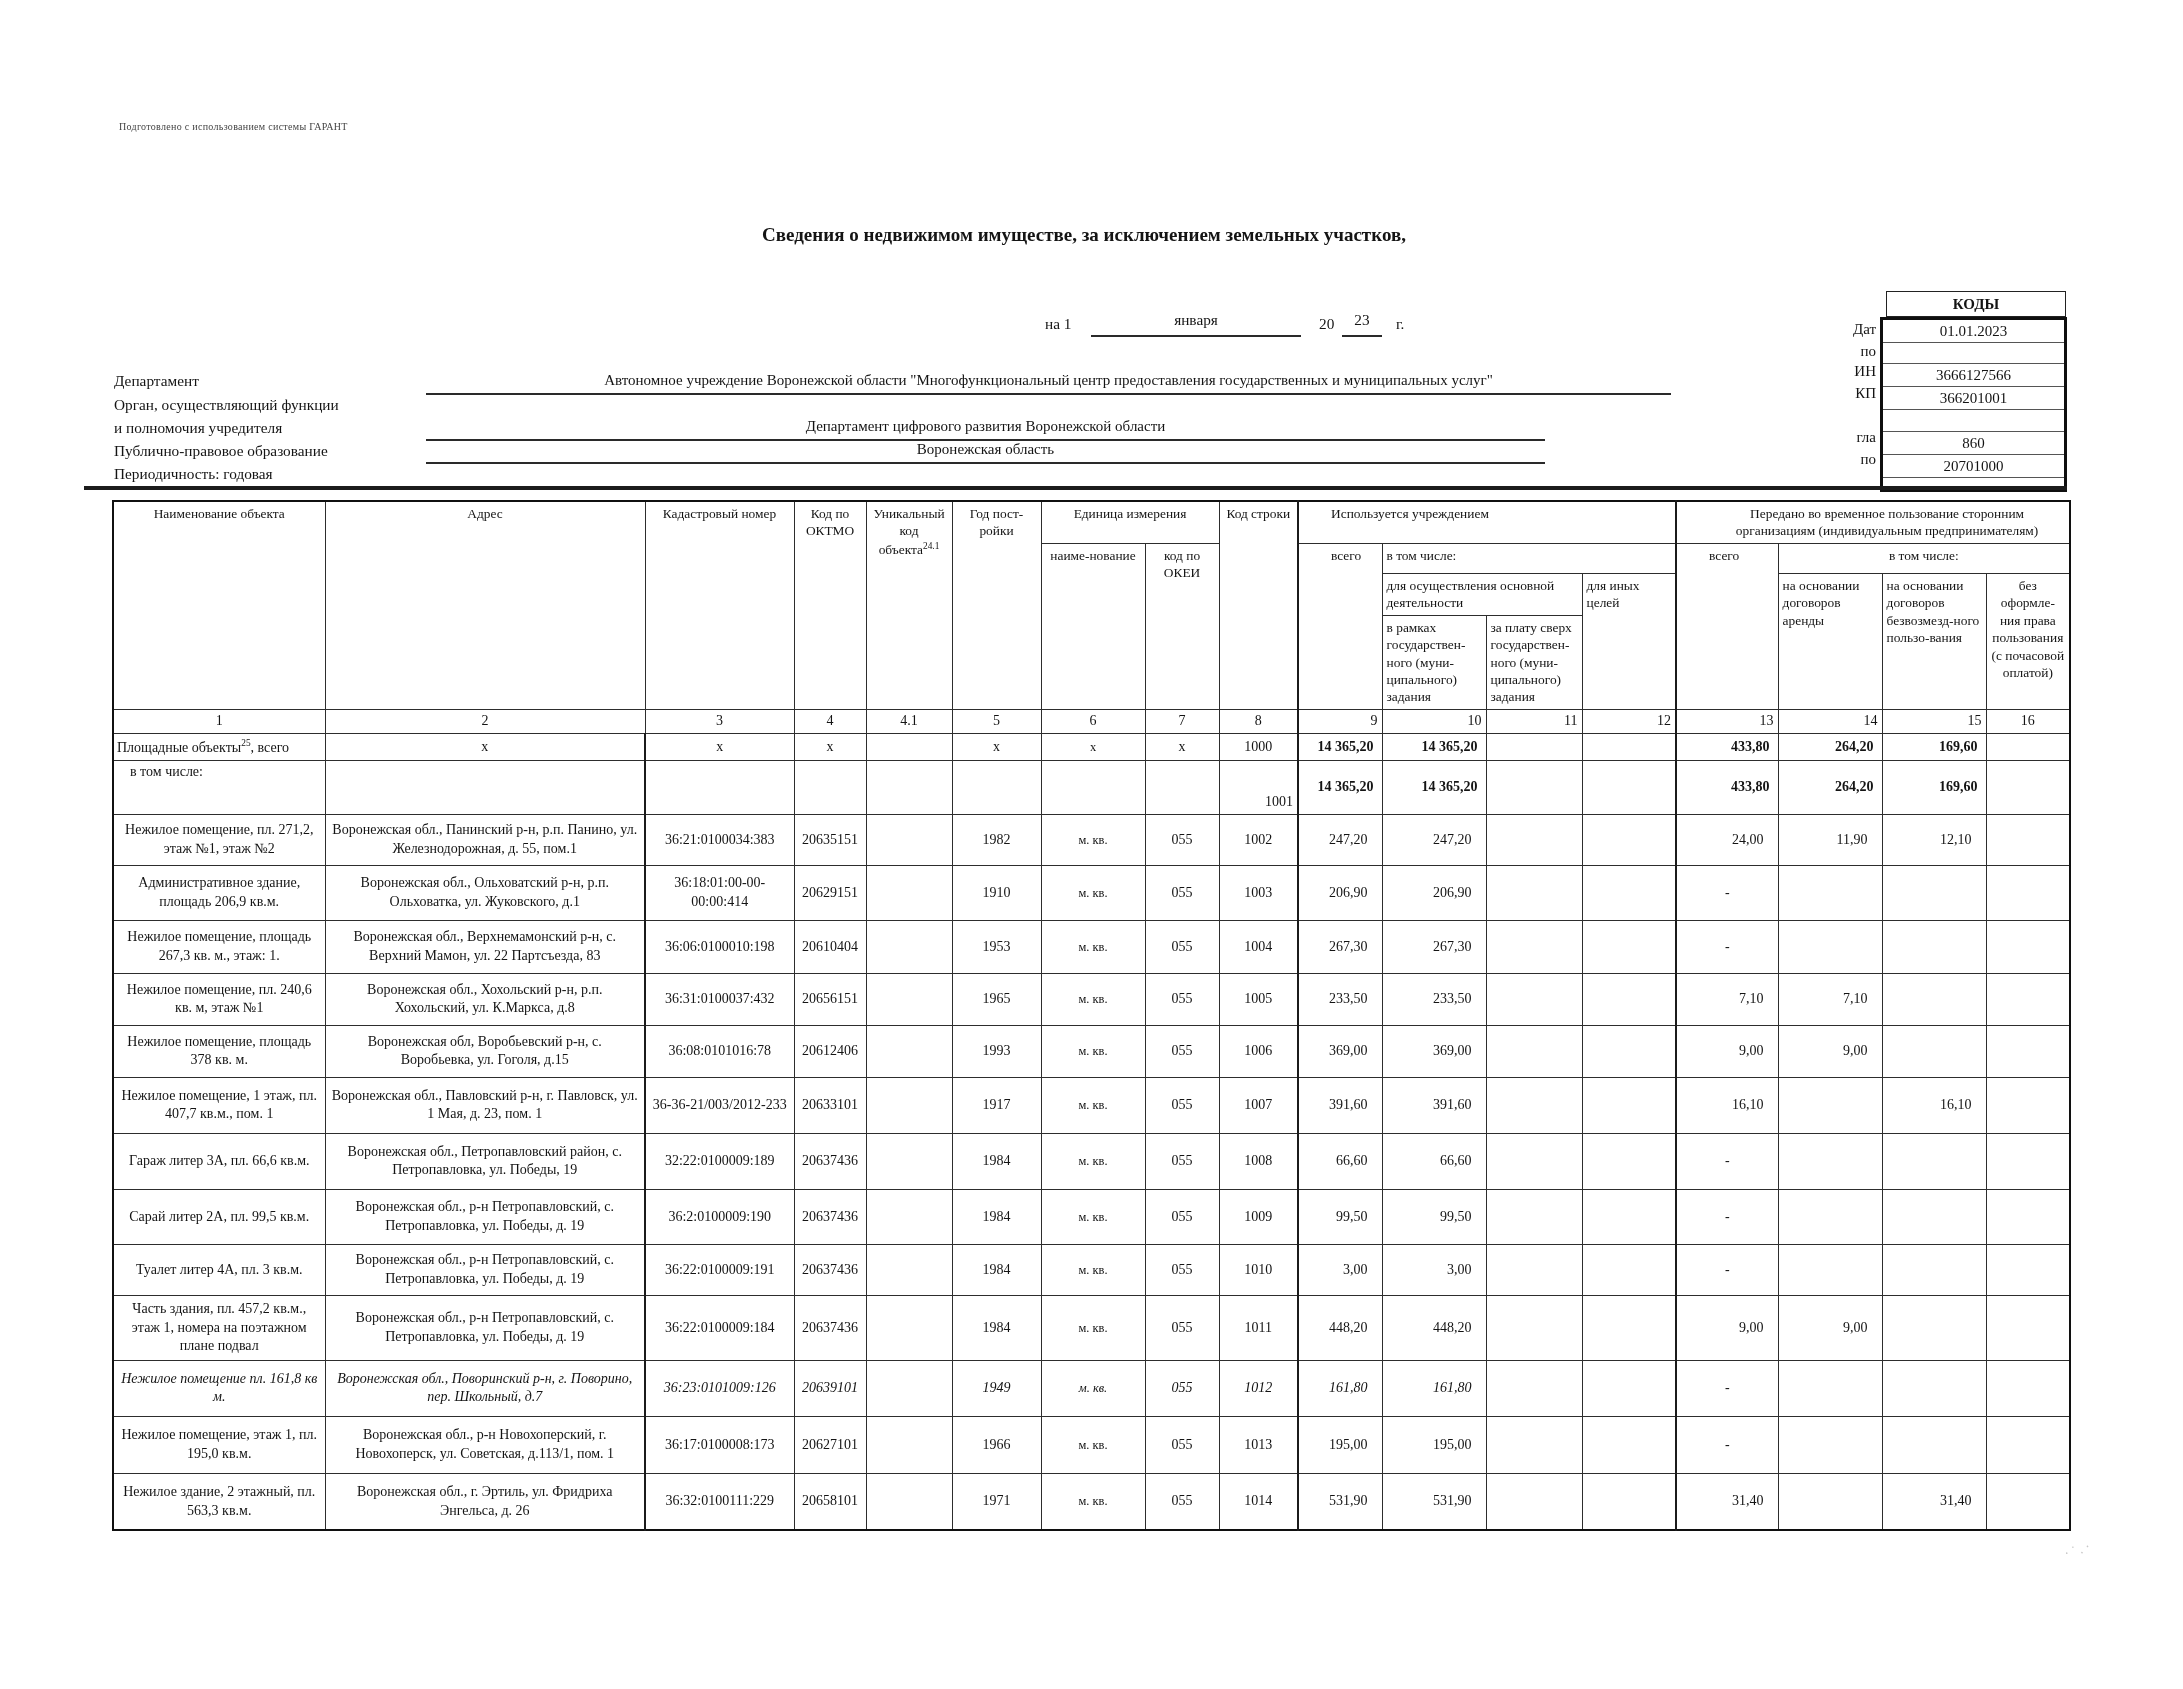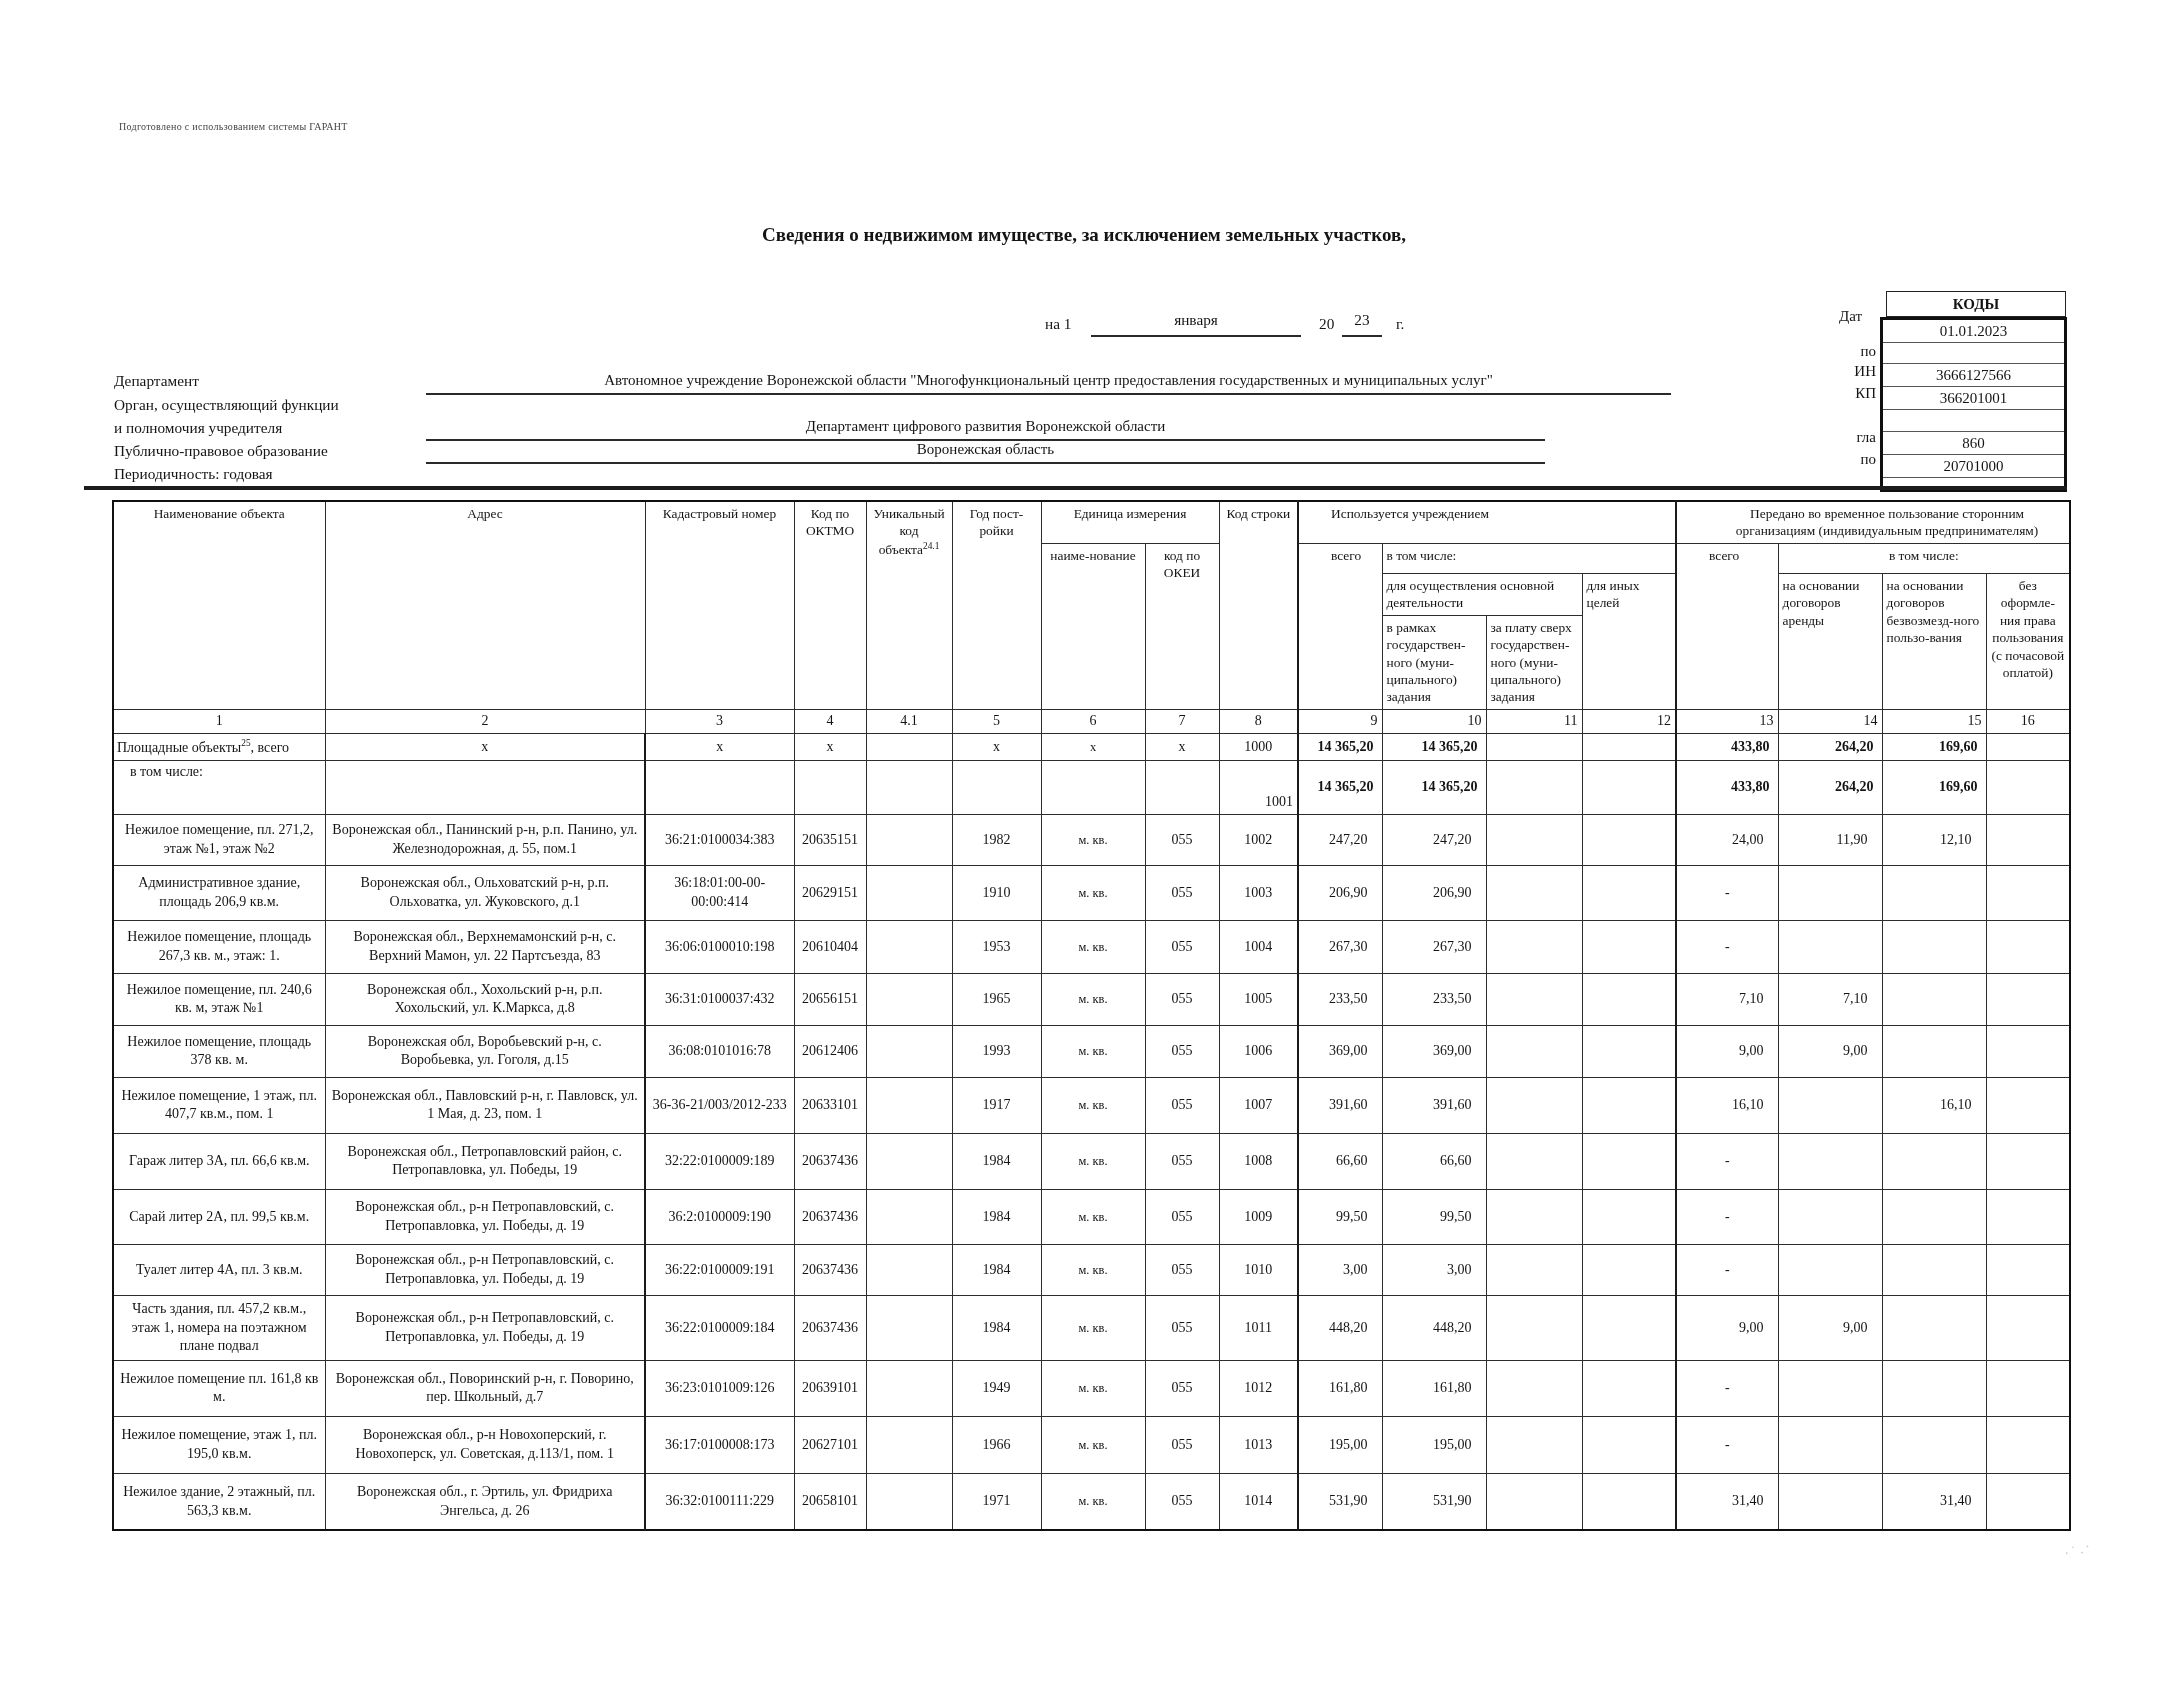--- a/index.html
+++ b/index.html
@@ -69,21 +69,21 @@
 <div class="abs codes-box">
   <div class="crow" style="height:23px;line-height:23px;">01.01.2023</div>
   <div class="crow" style="height:21px;line-height:21px;"></div>
   <div class="crow" style="height:23px;line-height:23px;">3666127566</div>
   <div class="crow" style="height:23px;line-height:23px;">366201001</div>
   <div class="crow" style="height:22px;line-height:22px;"></div>
   <div class="crow" style="height:23px;line-height:23px;">860</div>
   <div class="crow" style="height:23px;line-height:23px;">20701000</div>
   <div class="crow" style="height:16px;"></div>
 </div>
-<div class="abs clabel" style="top:308px;text-align:center;">Дат</div>
+<div class="abs clabel" style="top:321px;">Дат</div>
 <div class="abs clabel" style="top:343px;">по</div>
 <div class="abs clabel" style="top:363px;">ИН</div>
 <div class="abs clabel" style="top:385px;">КП</div>
 <div class="abs clabel" style="top:429px;">гла</div>
 <div class="abs clabel" style="top:451px;">по</div>
 
 <div class="abs ilabel" style="top:372px;">Департамент</div>
 <div class="abs ival ul" style="left:426px;top:368px;width:1245px;height:25px;">Автономное учреждение Воронежской области "Многофункциональный центр предоставления государственных и муниципальных услуг"</div>
 <div class="abs ilabel" style="top:396px;">Орган, осуществляющий функции</div>
 <div class="abs ilabel" style="top:419px;">и полномочия учредителя</div>
@@ -388,21 +388,21 @@
         <td class="c-mid c-line-code c-code">1011</td>
         <td class="c-val bl2">448,20</td>
         <td class="c-val">448,20</td>
         <td class="c-val"></td>
         <td class="c-val"></td>
         <td class="c-val bl2">9,00</td>
         <td class="c-val">9,00</td>
         <td class="c-val"></td>
         <td class="c-val"></td>
       </tr>
-      <tr style="height: 56px;">
+      <tr style="height: 56px; font-style: italic;">
         <td class="c-name">Нежилое помещение пл. 161,8 кв м.</td>
         <td class="c-mid c-address">Воронежская обл., Поворинский р-н, г. Поворино, пер. Школьный, д.7</td>
         <td class="c-mid c-cadastral bl2">36:23:0101009:126</td>
         <td class="c-mid c-oktmo">20639101</td>
         <td class="c-mid c-unique-code"></td>
         <td class="c-mid c-year">1949</td>
         <td class="c-mid c-unit">м. кв.</td>
         <td class="c-mid c-okei">055</td>
         <td class="c-mid c-line-code c-code">1012</td>
         <td class="c-val bl2">161,80</td>

